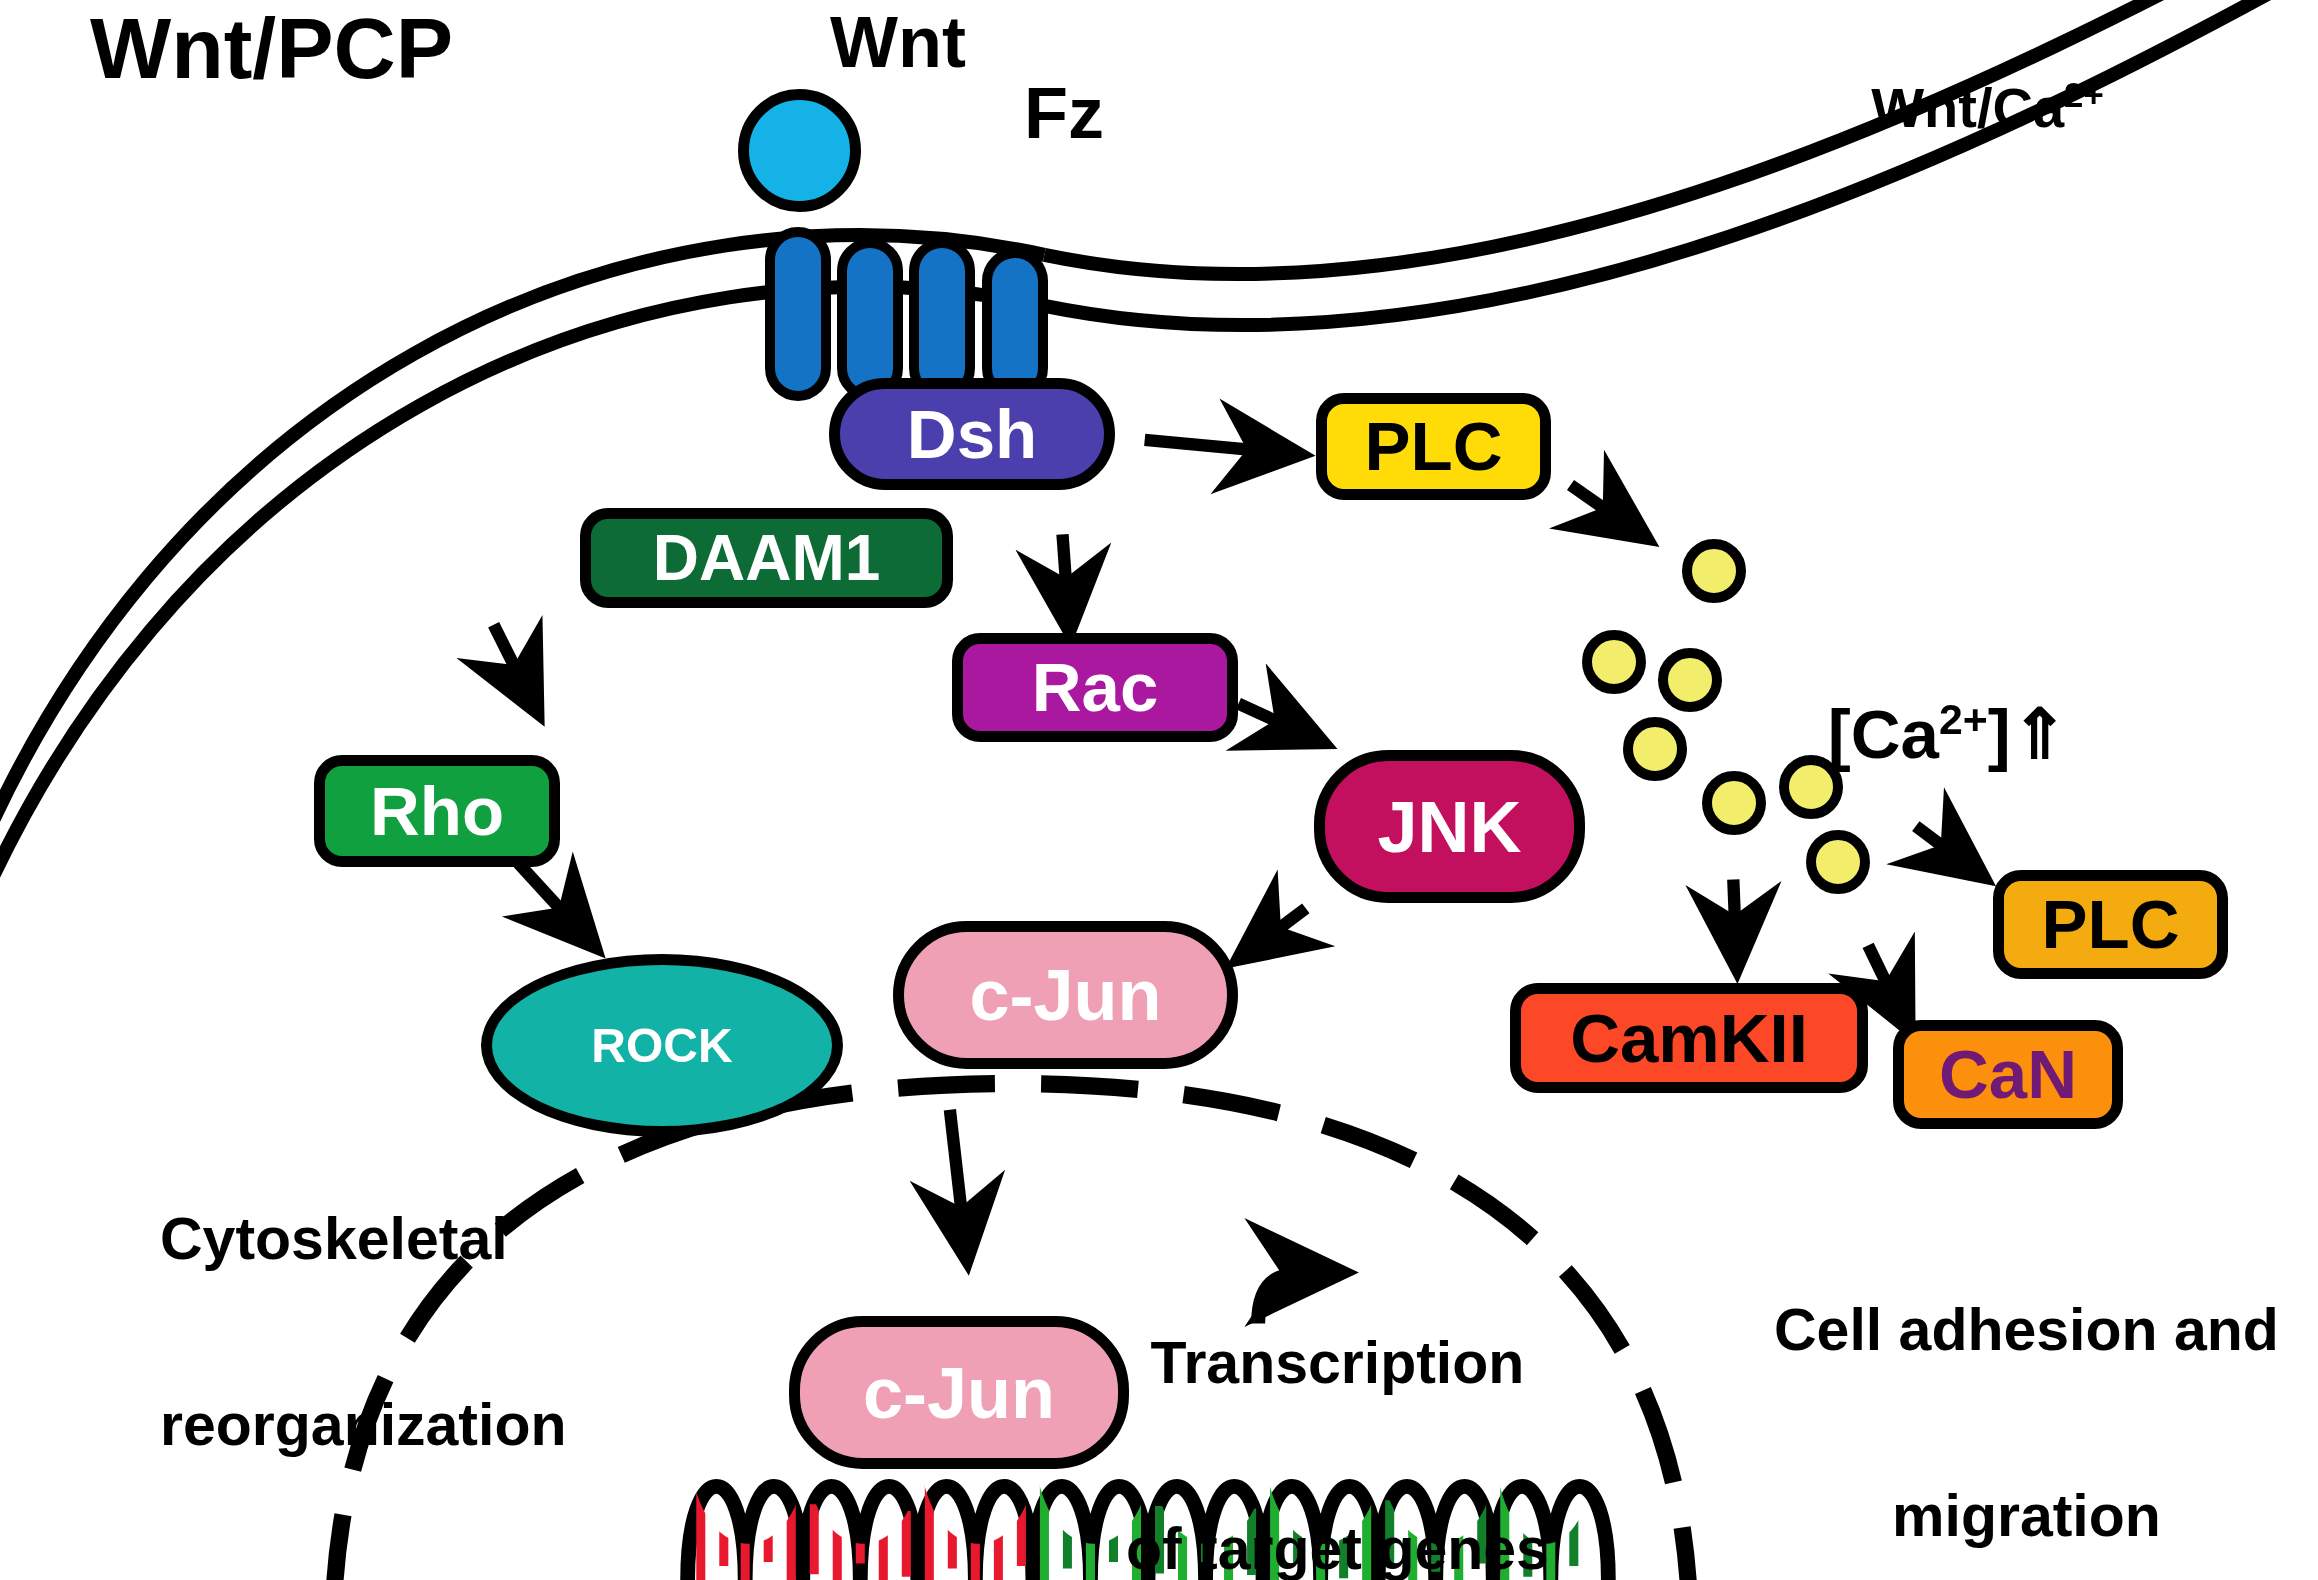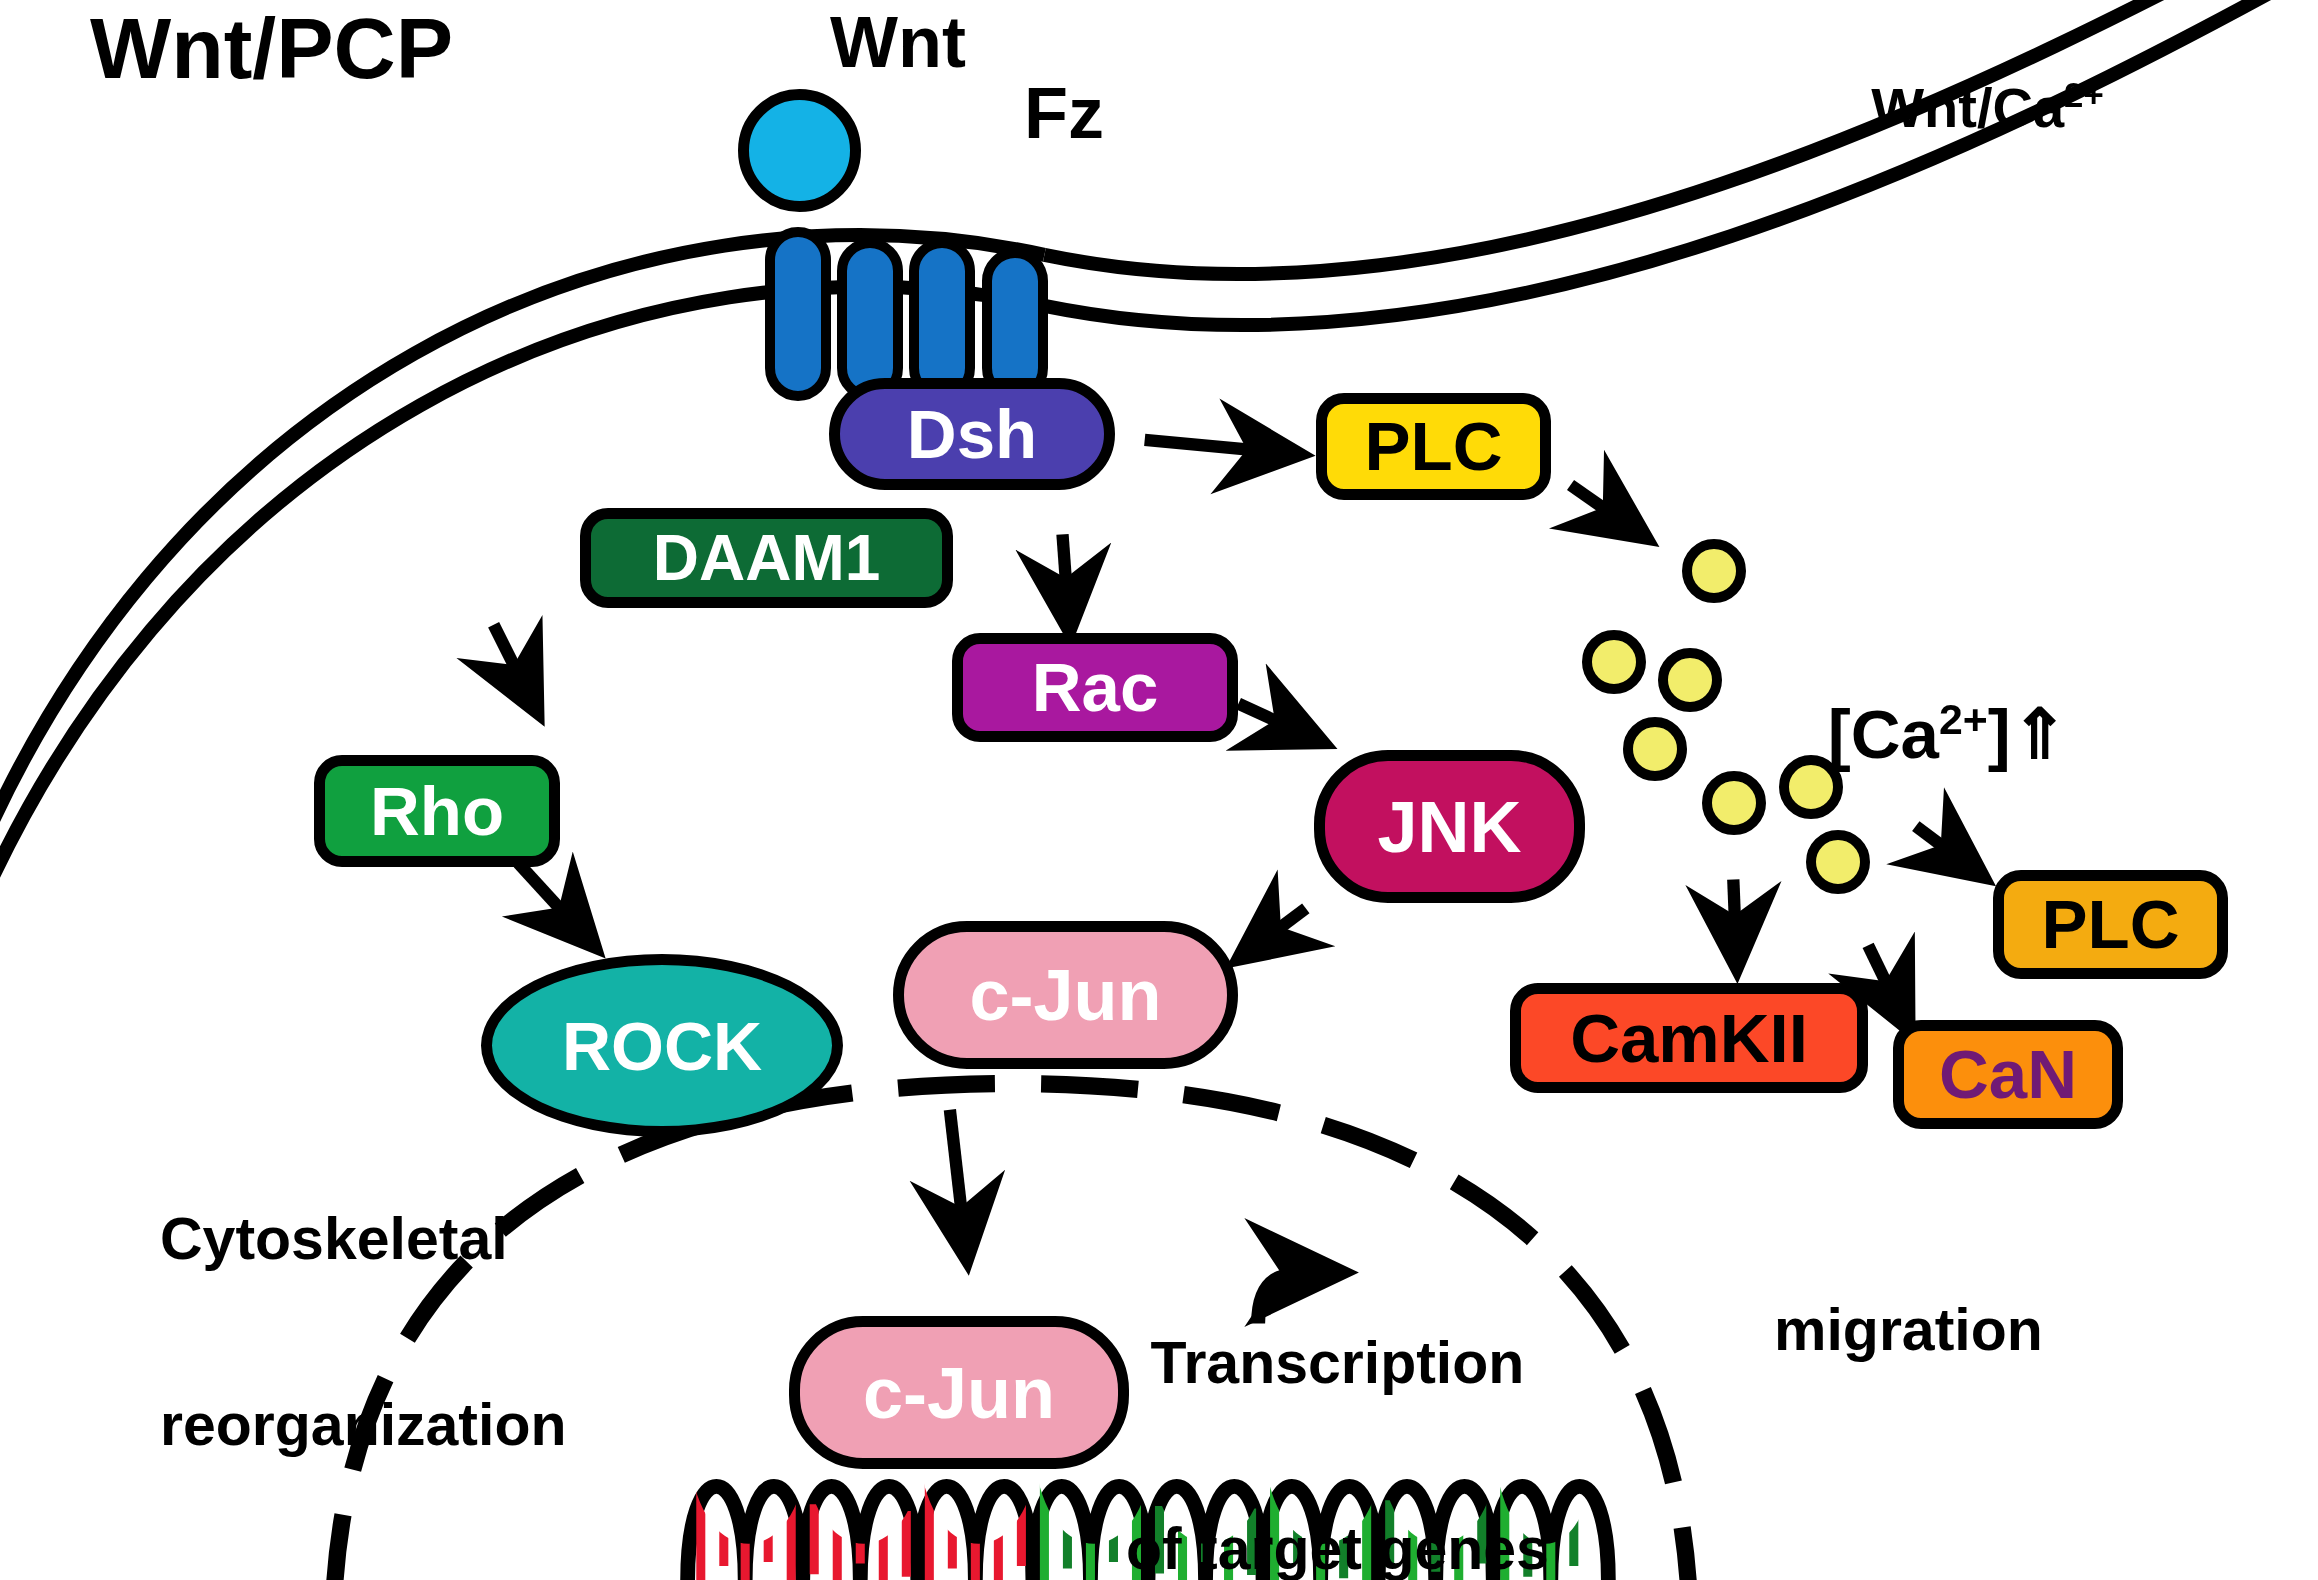--- a/index.html
+++ b/index.html
@@ -231,21 +231,21 @@
               background:#0d6b35; color:#ffffff; font-size:64px;">
     <span>DAAM1</span>
   </div>
 
   <div class="node rect" style="left:314px; top:755px; width:246px; height:112px;
               background:#10a03f; color:#ffffff; font-size:69px;">
     <span>Rho</span>
   </div>
 
   <div class="node ellipse" style="left:481px; top:954px; width:362px; height:183px;
-              background:#13b2a6; color:#ffffff; font-size:68px;">
+              background:#13b2a6; color:#ffffff; font-size:48px;">
     <span>ROCK</span>
   </div>
 
   <div class="node rect" style="left:952px; top:633px; width:286px; height:109px;
               background:#a9189f; color:#ffffff; font-size:69px;">
     <span>Rac</span>
   </div>
 
   <div class="node pill" style="left:1314px; top:750px; width:271px; height:153px;
               background:#c2105f; color:#ffffff; font-size:72px;">
@@ -298,17 +298,18 @@
     <div>Cytoskeletal</div>
     <div>reorganization</div>
   </div>
 
   <div class="plain-label" style="left:1126px; top:1209px; font-size:59px; text-align:center;">
     <div>Transcription</div>
     <div>of target genes</div>
   </div>
 
   <div class="plain-label" style="left:1774px; top:1176px; font-size:59px; text-align:center;">
+    <div>Cell adhesion and</div>
     <div>migration</div>
   </div>
 
 </div>
 
 
 </body></html>

